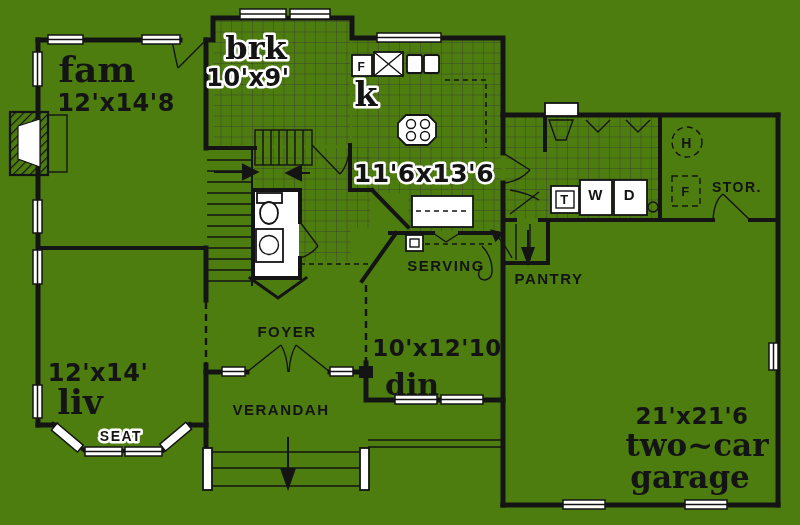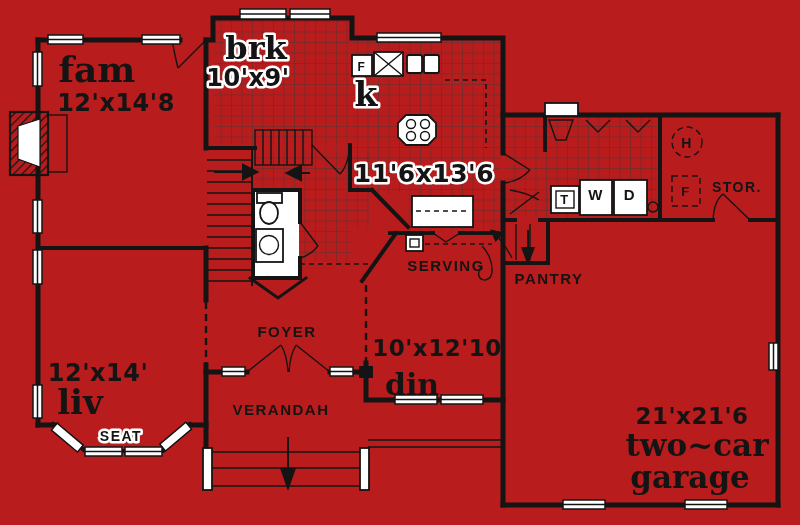--- a/index.html
+++ b/index.html
@@ -1,16 +1,16 @@
 <!DOCTYPE html>
 <html><head>
 <meta charset="utf-8">
 <style>
   html,body{margin:0;padding:0;background:#ffffff;}
-  .stage{width:800px;height:525px;background:#b91c1c;position:relative;overflow:hidden;}
+  .stage{width:800px;height:525px;background:#4d7c0f;position:relative;overflow:hidden;}
   svg{display:block;}
   text{fill:#141414;}
   .rn{font-family:"DejaVu Serif",serif;font-weight:bold;}
   .dm{font-family:"DejaVu Sans",sans-serif;font-weight:bold;letter-spacing:0.5px;}
   .cp{font-family:"Liberation Sans",sans-serif;font-weight:bold;letter-spacing:1.5px;}
   .halo{paint-order:stroke;stroke:#ffffff;stroke-width:5px;stroke-linejoin:round;}
   .w5{stroke:#141414;stroke-width:5;fill:none;stroke-linecap:square;}
   .w4{stroke:#141414;stroke-width:4;fill:none;stroke-linecap:square;}
   .w3{stroke:#141414;stroke-width:3;fill:none;stroke-linecap:square;}
   .w2{stroke:#141414;stroke-width:2;fill:none;}

